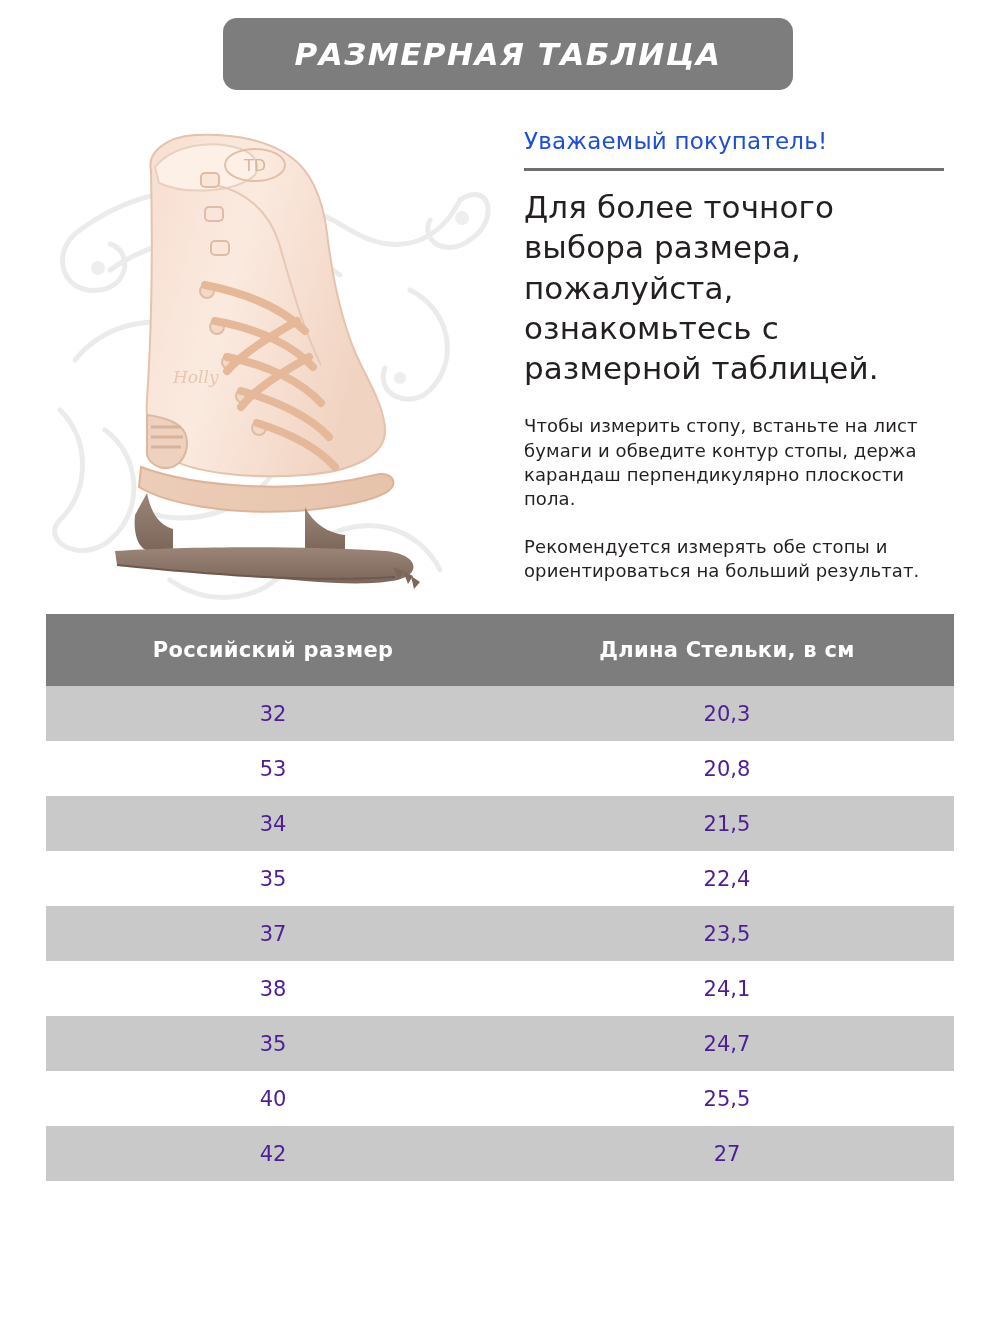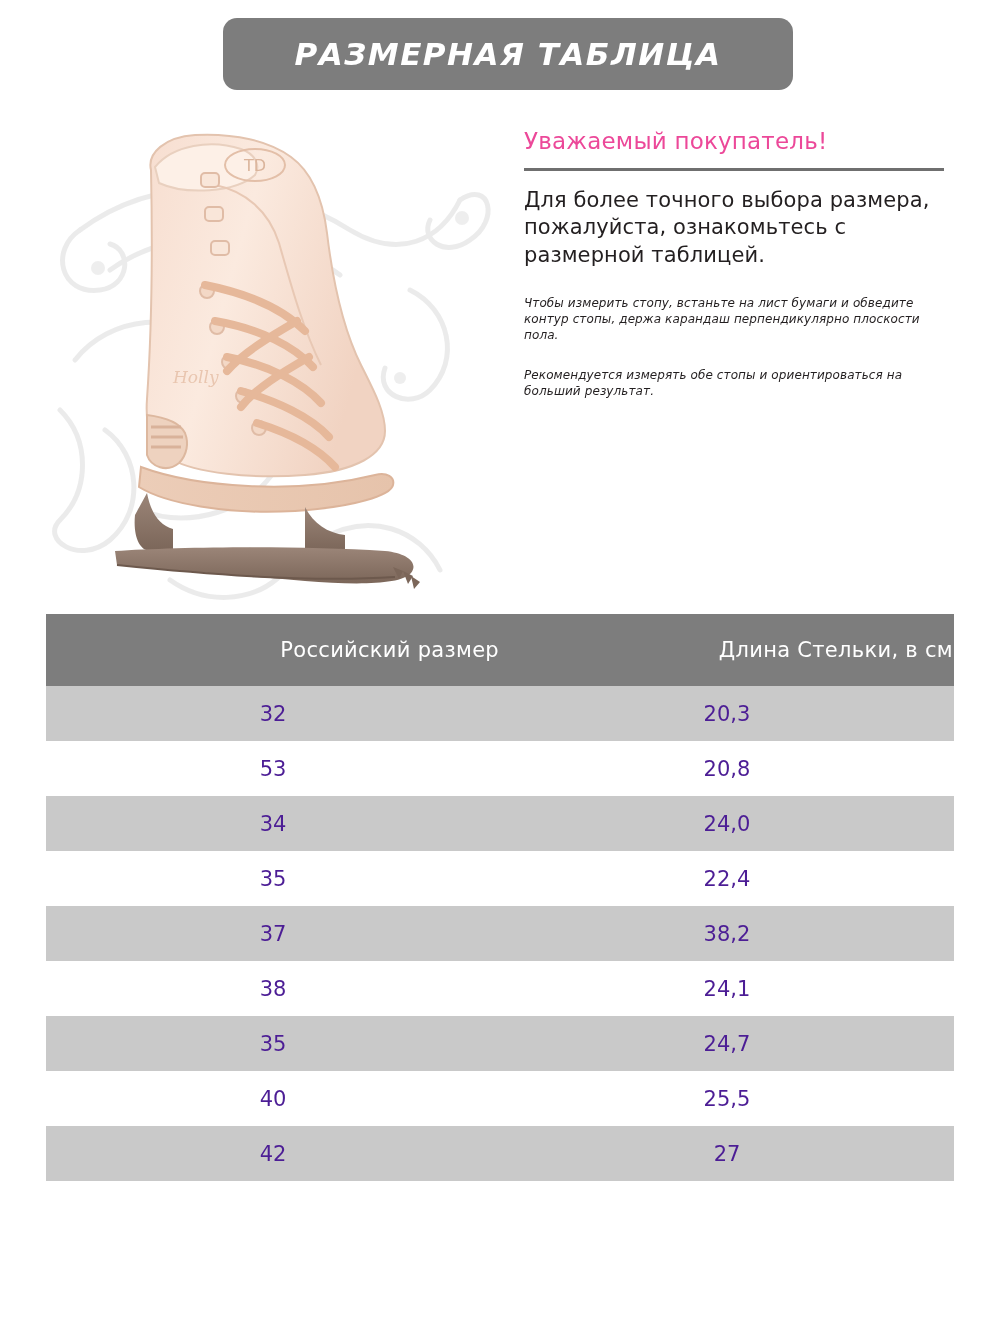--- a/index.html
+++ b/index.html
@@ -72,60 +72,59 @@
 
   
   .text-col {
     position: absolute;
     left: 524px;
     top: 28px;
     width: 430px;
   }
   .greeting {
     font-size: 23px;
-    color: #ec4899;
+    color: #1d4ed8;
     margin: 0 0 14px 0;
     letter-spacing: 0.2px;
   }
   .rule {
     width: 420px;
     height: 3px;
     background: #6f6f6f;
     margin: 0 0 16px 0;
   }
   .lead {
-    font-size: 21px;
+    font-size: 31px;
     line-height: 1.30;
     margin: 0 0 26px 0;
     letter-spacing: 0.1px;
   }
   .para {
-    font-size: 12px;
+    font-size: 18px;
     line-height: 1.34;
     margin: 0 0 24px 0;
     letter-spacing: 0.1px;
-    font-style: italic;
   }
 
   
   .size-table {
     position: absolute;
     left: 46px;
     top: 614px;
     width: 908px;
     border-collapse: collapse;
     table-layout: fixed;
   }
   .size-table th {
     background: #7d7d7d;
     color: #ffffff;
     font-size: 21px;
-    font-weight: normal;
+    font-weight: bold;
     height: 70px;
-    text-align: right;
+    text-align: center;
     letter-spacing: 0.3px;
   }
   .size-table td {
     height: 53px;
     text-align: center;
     font-size: 21px;
     color: #4c1d95;
   }
   .size-table tbody tr:nth-child(odd) td {
     background: #c9c9c9;
@@ -274,29 +273,29 @@
       <tr>
         <td>32</td>
         <td>20,3</td>
       </tr>
       <tr>
         <td>53</td>
         <td>20,8</td>
       </tr>
       <tr>
         <td>34</td>
-        <td>24,0</td>
+        <td>21,5</td>
       </tr>
       <tr>
         <td>35</td>
         <td>22,4</td>
       </tr>
       <tr>
         <td>37</td>
-        <td>38,2</td>
+        <td>23,5</td>
       </tr>
       <tr>
         <td>38</td>
         <td>24,1</td>
       </tr>
       <tr>
         <td>35</td>
         <td>24,7</td>
       </tr>
       <tr>

